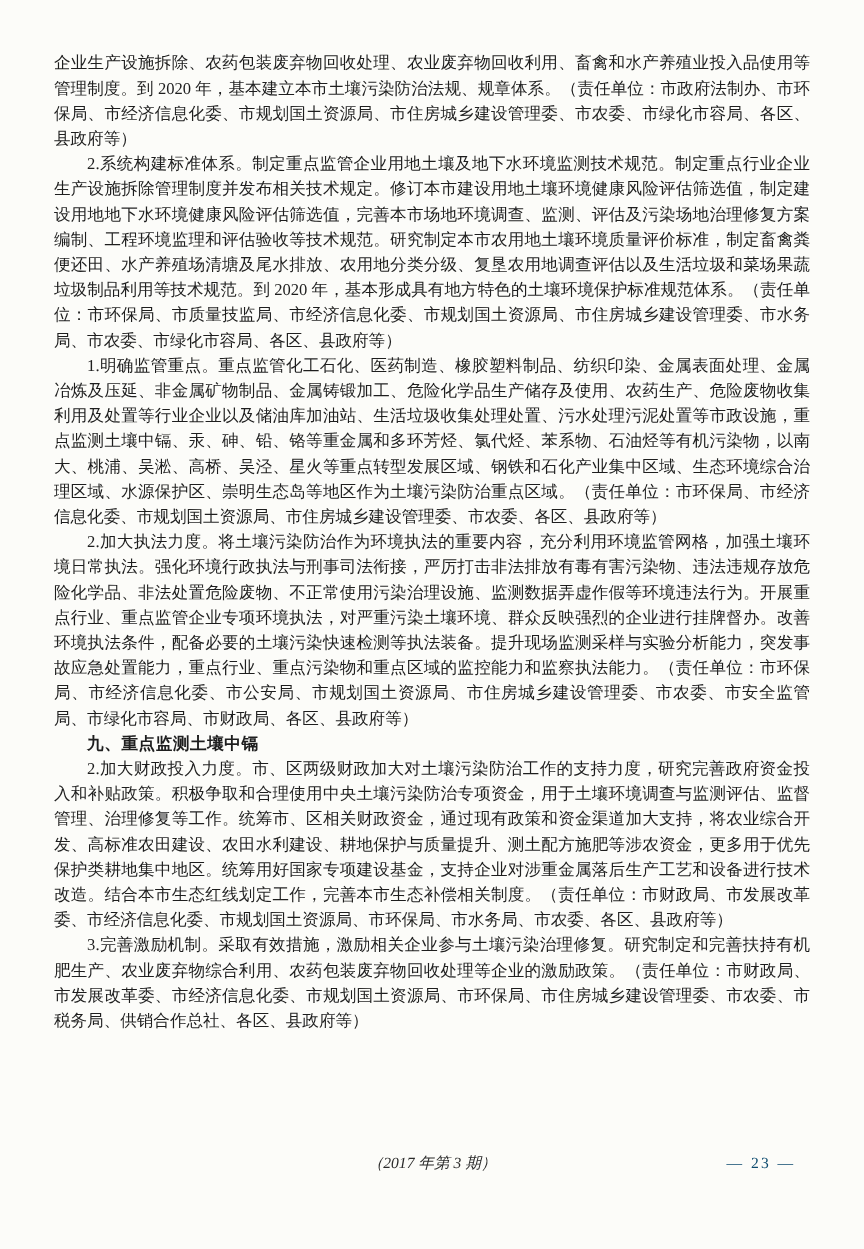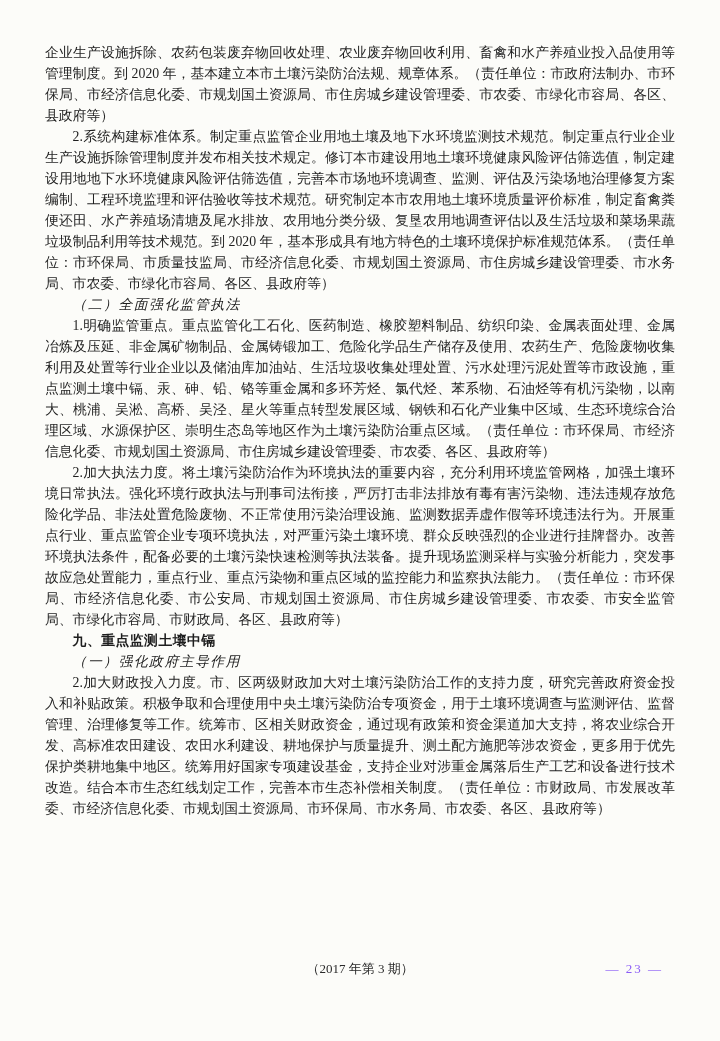--- a/index.html
+++ b/index.html
@@ -52,41 +52,41 @@
     height: 22px;
     font-size: 13px;
     line-height: 22px;
     color: #2a2a2a;
   }
   .footer .issue {
     position: absolute;
     left: 50%;
     transform: translateX(-50%);
     white-space: nowrap;
+    font-style: italic;
   }
   .footer .pageno {
     position: absolute;
     right: 12px;
     white-space: nowrap;
-    color: #8b5cf6;
+    color: #0c4a6e;
     letter-spacing: 2px;
   }
 </style>
 </head>
 <body>
 
 <div class="page">
   <div class="textblock">
     <p class="blk continuation">企业生产设施拆除、农药包装废弃物回收处理、农业废弃物回收利用、畜禽和水产养殖业投入品使用等管理制度。到 2020 年，基本建立本市土壤污染防治法规、规章体系。（责任单位：市政府法制办、市环保局、市经济信息化委、市规划国土资源局、市住房城乡建设管理委、市农委、市绿化市容局、各区、县政府等）</p>
     <p class="blk">2.系统构建标准体系。制定重点监管企业用地土壤及地下水环境监测技术规范。制定重点行业企业生产设施拆除管理制度并发布相关技术规定。修订本市建设用地土壤环境健康风险评估筛选值，制定建设用地地下水环境健康风险评估筛选值，完善本市场地环境调查、监测、评估及污染场地治理修复方案编制、工程环境监理和评估验收等技术规范。研究制定本市农用地土壤环境质量评价标准，制定畜禽粪便还田、水产养殖场清塘及尾水排放、农用地分类分级、复垦农用地调查评估以及生活垃圾和菜场果蔬垃圾制品利用等技术规范。到 2020 年，基本形成具有地方特色的土壤环境保护标准规范体系。（责任单位：市环保局、市质量技监局、市经济信息化委、市规划国土资源局、市住房城乡建设管理委、市水务局、市农委、市绿化市容局、各区、县政府等）</p>
-    <p class="blk kai-heading">（二）全面强化监管执法</p>
     <p class="blk">1.明确监管重点。重点监管化工石化、医药制造、橡胶塑料制品、纺织印染、金属表面处理、金属冶炼及压延、非金属矿物制品、金属铸锻加工、危险化学品生产储存及使用、农药生产、危险废物收集利用及处置等行业企业以及储油库加油站、生活垃圾收集处理处置、污水处理污泥处置等市政设施，重点监测土壤中镉、汞、砷、铅、铬等重金属和多环芳烃、氯代烃、苯系物、石油烃等有机污染物，以南大、桃浦、吴淞、高桥、吴泾、星火等重点转型发展区域、钢铁和石化产业集中区域、生态环境综合治理区域、水源保护区、崇明生态岛等地区作为土壤污染防治重点区域。（责任单位：市环保局、市经济信息化委、市规划国土资源局、市住房城乡建设管理委、市农委、各区、县政府等）</p>
     <p class="blk">2.加大执法力度。将土壤污染防治作为环境执法的重要内容，充分利用环境监管网格，加强土壤环境日常执法。强化环境行政执法与刑事司法衔接，严厉打击非法排放有毒有害污染物、违法违规存放危险化学品、非法处置危险废物、不正常使用污染治理设施、监测数据弄虚作假等环境违法行为。开展重点行业、重点监管企业专项环境执法，对严重污染土壤环境、群众反映强烈的企业进行挂牌督办。改善环境执法条件，配备必要的土壤污染快速检测等执法装备。提升现场监测采样与实验分析能力，突发事故应急处置能力，重点行业、重点污染物和重点区域的监控能力和监察执法能力。（责任单位：市环保局、市经济信息化委、市公安局、市规划国土资源局、市住房城乡建设管理委、市农委、市安全监管局、市绿化市容局、市财政局、各区、县政府等）</p>
     <p class="blk bold-heading">九、重点监测土壤中镉</p>
-    <p class="blk kai-heading">（一）强化政府主导作用</p>
     <p class="blk">2.加大财政投入力度。市、区两级财政加大对土壤污染防治工作的支持力度，研究完善政府资金投入和补贴政策。积极争取和合理使用中央土壤污染防治专项资金，用于土壤环境调查与监测评估、监督管理、治理修复等工作。统筹市、区相关财政资金，通过现有政策和资金渠道加大支持，将农业综合开发、高标准农田建设、农田水利建设、耕地保护与质量提升、测土配方施肥等涉农资金，更多用于优先保护类耕地集中地区。统筹用好国家专项建设基金，支持企业对涉重金属落后生产工艺和设备进行技术改造。结合本市生态红线划定工作，完善本市生态补偿相关制度。（责任单位：市财政局、市发展改革委、市经济信息化委、市规划国土资源局、市环保局、市水务局、市农委、各区、县政府等）</p>
+    <p class="blk">3.完善激励机制。采取有效措施，激励相关企业参与土壤污染治理修复。研究制定和完善扶持有机肥生产、农业废弃物综合利用、农药包装废弃物回收处理等企业的激励政策。（责任单位：市财政局、市发展改革委、市经济信息化委、市规划国土资源局、市环保局、市住房城乡建设管理委、市农委、市税务局、供销合作总社、各区、县政府等）</p>
   </div>
 
   <div class="footer">
     <span class="issue">（2017 年第 3 期）</span>
     <span class="pageno">— 23 —</span>
   </div>
 </div>
 
 </body></html>

